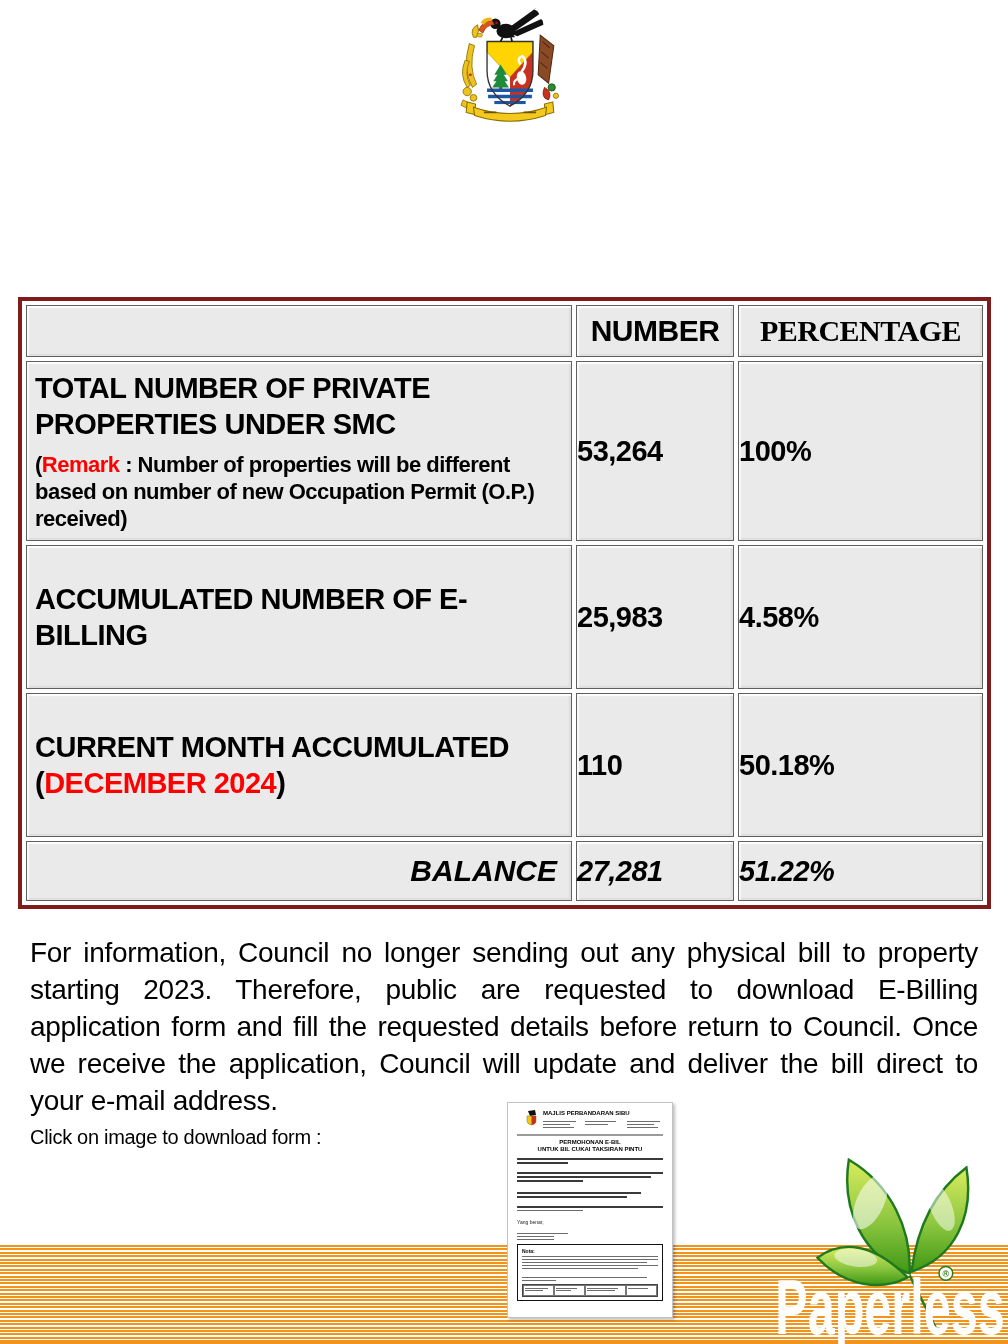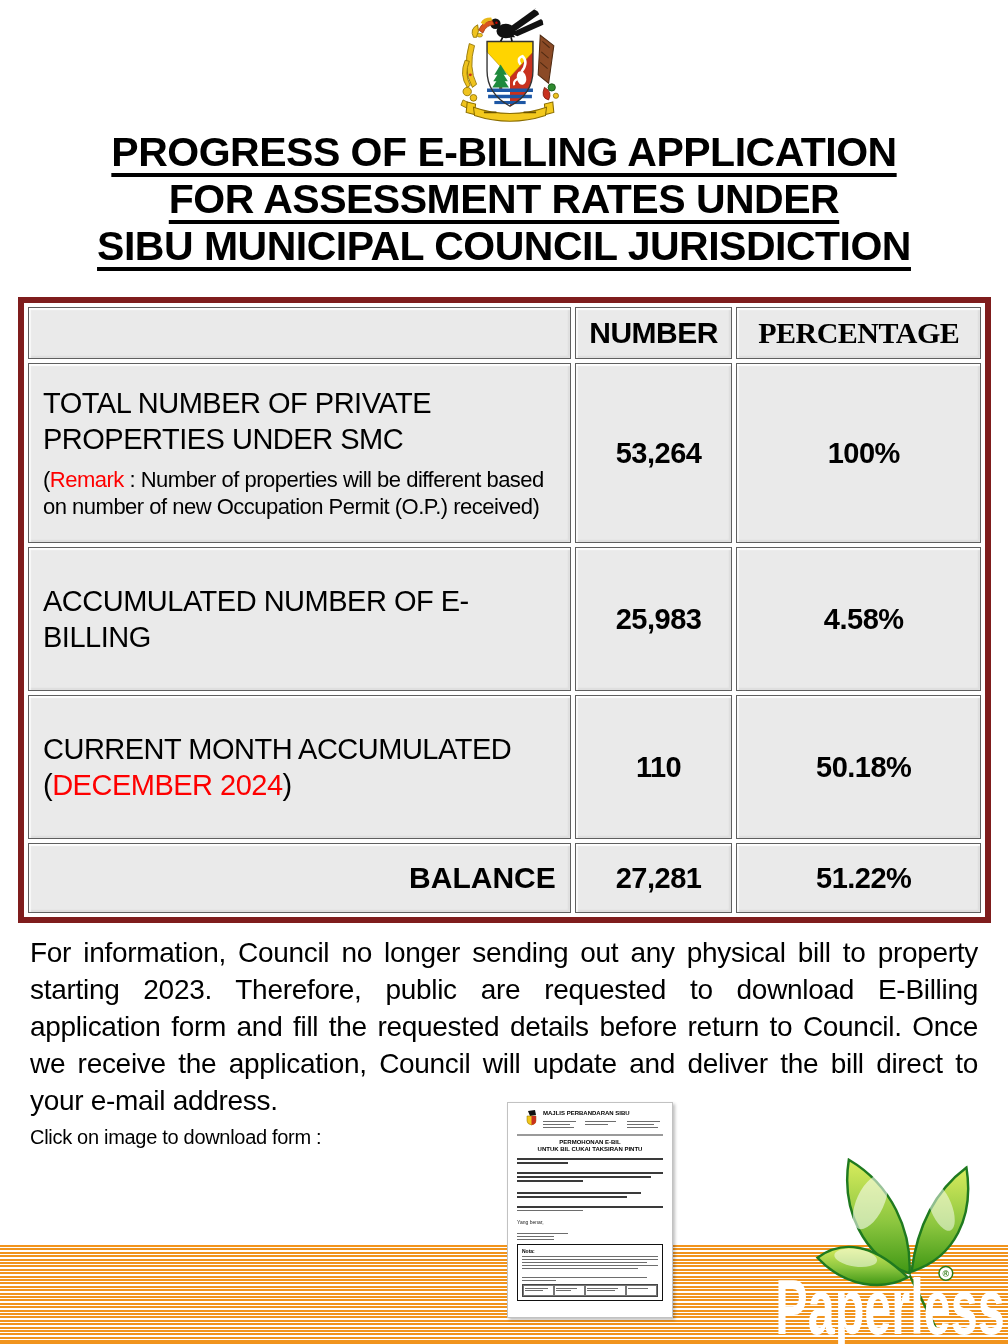--- a/index.html
+++ b/index.html
@@ -9,36 +9,36 @@
   
   .crest { position:absolute; left:452px; top:6px; width:116px; height:120px; }
 
   
   .title { position:absolute; top:129px; left:0; width:1008px; text-align:center;
            font-weight:bold; font-size:41px; line-height:47px; letter-spacing:-0.5px; color:#000; }
   .title .tline { text-decoration:underline; text-decoration-thickness:4px; text-underline-offset:7px; }
 
   
   table.main { position:absolute; left:18px; top:297px; width:973px;
-               border:6px solid #7f1d1d; border-collapse:separate; border-spacing:4px; background:#fff; }
+               border:4px solid #7f1d1d; border-collapse:separate; border-spacing:4px; background:#fff; }
   table.main td, table.main th {
       background:#eaeaea; border:1px solid #5f5f5f; vertical-align:middle; color:#000;
       box-shadow: inset 0 2px 1px rgba(255,255,255,.95), inset 2px 0 1px rgba(255,255,255,.7),
                   inset -2px -2px 2px rgba(0,0,0,.06);
   }
   .col-label { width:546px; }
   .col-num   { width:158px; }
   .col-pct   { width:245px;font-family:Liberation Serif, serif; }
   tr.hdr  td { height:52px;  font-weight:bold; font-size:30px; text-align:center; letter-spacing:-0.5px; }
   tr.r1   td { height:180px; }
   tr.r2   td { height:144px; }
   tr.r3   td { height:144px; }
-  tr.r4   td { height:70px;  }
-  td.lbl  { padding-left:14px; padding-right:10px; font-weight:normal; font-size:29px; letter-spacing:-0.5px; line-height:1.25; }
-  td.val  { text-align:center; font-weight:bold; font-size:29px; letter-spacing:-0.5px;padding-left:10px; }
+  tr.r4   td { height:60px;font-style:italic;  }
+  td.lbl  { padding-left:8px; padding-right:10px; font-weight:bold; font-size:29px; letter-spacing:-0.5px; line-height:1.25; }
+  td.val  { font-weight:bold; font-size:29px; letter-spacing:-0.5px; }
   .remark { font-size:22px; line-height:1.22; margin-top:10px; }
   .red    { color:#fe0000; }
   td.balance-lbl { text-align:right; padding-right:14px; font-weight:bold; font-size:30px; }
 
   
   .para { position:absolute; left:30px; top:934px; width:948px; font-size:28px; line-height:37px;
           text-align:justify; color:#000; letter-spacing:-0.3px; }
   .click-line { position:absolute; left:30px; top:1126px; font-size:20px; color:#000; letter-spacing:-0.3px; }
 
   
@@ -136,25 +136,20 @@
       <ellipse cx="51" cy="24" rx="9" ry="7" fill="#111"></ellipse>
       <circle cx="41" cy="17" r="5" fill="#111"></circle>
       <path d="M38,14 q-9,0 -13,9 l4,3 q3,-8 11,-8 z" fill="#d9541e" stroke="#8a2c08" stroke-width="0.6"></path>
       <path d="M37,11 q-8,0 -10,5 l3,2 q3,-4 8,-4 z" fill="#e8b818"></path>
       <circle cx="42" cy="16" r="1.2" fill="#c80000"></circle>
       <ellipse cx="26" cy="28" rx="2.6" ry="1.8" fill="#f2c71b" stroke="#8a6d00" stroke-width="0.6"></ellipse>
       <path d="M48,30 l-2,4 M56,30 l1,4" stroke="#111" stroke-width="1.6"></path>
     </g>
   </svg>
 
-  <div class="title">
-    <div><span class="tline">PROGRESS OF E-BILLING APPLICATION</span></div>
-    <div><span class="tline">FOR ASSESSMENT RATES UNDER</span></div>
-    <div><span class="tline">SIBU MUNICIPAL COUNCIL JURISDICTION</span></div>
-  </div>
 
   <table class="main">
     <tbody>
         <tr class="hdr">
       <td class="col-label"></td>
       <td class="col-num">NUMBER</td>
       <td class="col-pct">PERCENTAGE</td>
     </tr>
     <tr class="r1">
       <td class="lbl">

